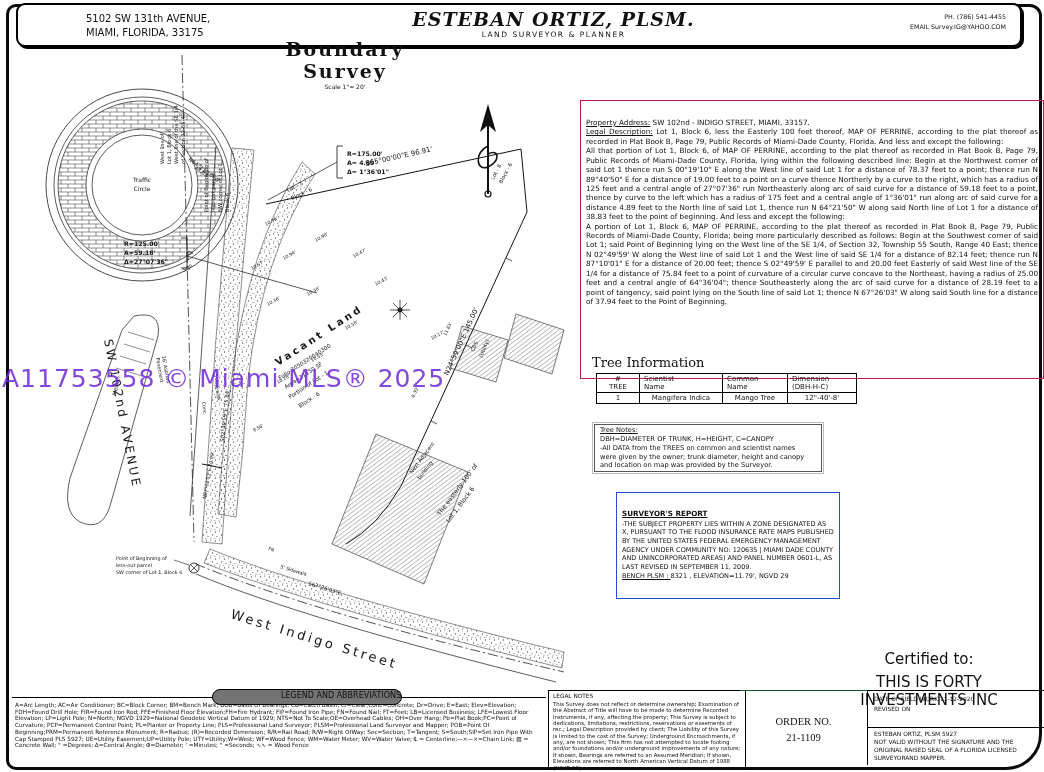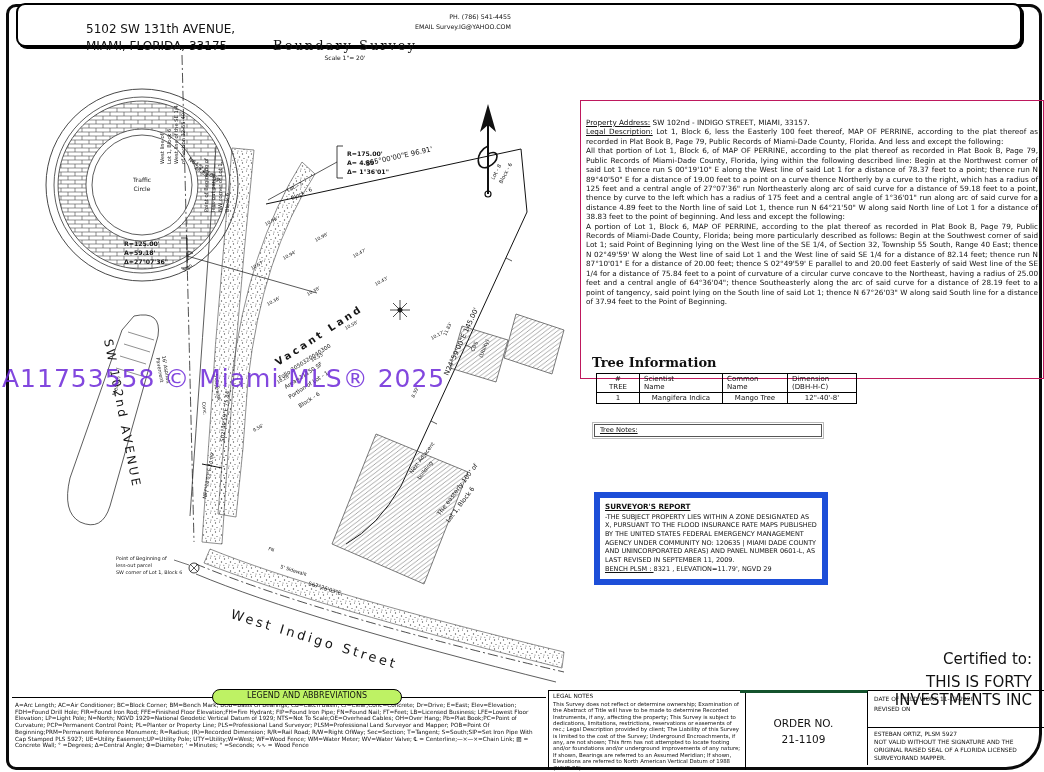--- a/index.html
+++ b/index.html
@@ -3,77 +3,81 @@
 <meta charset="utf-8">
 <style>
   html,body{margin:0;padding:0;background:#e8e8e8;}
   #stage{position:relative;width:1044px;height:772px;background:#fff;overflow:hidden;
          font-family:"DejaVu Sans",sans-serif;color:#111;}
   .page{position:absolute;left:6px;top:4px;width:1030px;height:760px;
         border:3px solid #0a0a0a;border-radius:10px 12px 36px 10px;background:#fff;}
   
   .header{position:absolute;left:16px;top:3px;width:1002px;height:40px;border:2px solid #000;
           border-radius:9px;box-shadow:2px 2px 0 #000;background:#fff;display:flex;align-items:flex-start;}
-  .hdr-left{width:220px;padding:7px 0 0 68px;font-size:12px;line-height:1.4;margin-top:9px;}
+  .hdr-left{width:220px;padding:7px 0 0 68px;font-size:10px;line-height:1.4;}
   .hdr-center{flex:1;text-align:center;padding-top:3px;}
   .firm{font-family:"DejaVu Serif",serif;font-style:italic;font-weight:bold;font-size:19px;letter-spacing:1px;}
   .firm-sub{font-size:7.5px;letter-spacing:1.5px;margin-top:0px;}
   .hdr-right{width:205px;text-align:right;padding:7px 14px 0 0;font-size:6.3px;line-height:1.6;}
   
   .dtitle{position:absolute;left:240px;top:38px;width:210px;text-align:center;}
-  .dtitle .t{font-family:"DejaVu Serif",serif;font-weight:normal;font-size:13px;letter-spacing:2px;}
+  .dtitle .t{font-family:"DejaVu Serif",serif;font-weight:bold;font-size:19px;letter-spacing:2px;}
   .dtitle .s{font-size:6px;margin-top:1px;}
   .watermark{position:absolute;left:2px;top:364px;font-size:25px;color:#6d28d9;opacity:.85;
              letter-spacing:1px;white-space:nowrap;z-index:5;}
   svg.draw{position:absolute;left:16px;top:44px;z-index:1;}
   svg text{fill:#151515;font-family:"DejaVu Sans",sans-serif;}
   
   .legalbox{position:absolute;left:580px;top:100px;width:452px;height:243px;border:1px solid #be185d;
             padding:17px 5px;font-size:7.25px;line-height:1.3;text-align:justify;}
   .legalbox .para{margin:0;}
   .u{text-decoration:underline;}
-  .tree-title{position:absolute;left:592px;top:355px;font-family:"DejaVu Serif",serif;font-weight:bold;font-size:13px;}
+  .tree-title{position:absolute;left:592px;top:355px;font-family:"DejaVu Serif",serif;font-weight:normal;font-size:13px;}
   table.tree{position:absolute;left:596px;top:373px;border-collapse:collapse;font-size:7px;}
   table.tree td,table.tree th{border:1px solid #000;padding:1px 4px;font-weight:normal;text-align:center;vertical-align:top;}
   table.tree th{text-align:left;}
   .treenotes{position:absolute;left:594px;top:424px;width:216px;border:1px solid #555;outline:1px solid #bbb;
              outline-offset:1px;padding:1px 5px;font-size:6.7px;line-height:1.32;}
   .treenotes .body{white-space:pre-line;}
-  .report{position:absolute;left:594px;top:492px;width:212px;border:6px solid #1d4ed8;padding:4px 5px;
+  .report{position:absolute;left:616px;top:492px;width:212px;border:1px solid #1d4ed8;padding:16px 5px;
           font-size:6.5px;line-height:1.33;}
   .report p{margin:0 0 1px 0;}
   .rpt-title{text-decoration:underline;font-weight:bold;font-size:7.2px;}
-  .certified{position:absolute;left:826px;top:650px;width:206px;text-align:right;}
+  .certified{position:absolute;left:826px;top:650px;width:206px;text-align:center;}
   .certified .c1{font-size:15px;}
   .certified .c2{font-size:15px;margin-top:5px;}
   
   .legend-zone{position:absolute;left:12px;top:697px;width:534px;height:68px;border-top:1.5px solid #000;}
   .legend-tab{position:absolute;left:200px;top:-9px;width:188px;height:13px;border:1.5px solid #000;
-              border-radius:9px;background:#bef264;text-align:center;font-size:8px;padding-top:1px;}
+              border-radius:9px;background:#737373;text-align:right;font-size:8px;padding-top:1px;}
   .legend-text{padding:4px 2px 0 3px;font-size:5.7px;line-height:1.18;}
   .legal-zone{position:absolute;left:548px;top:690px;width:188px;height:75px;border:1px solid #000;
               border-bottom:none;padding:2px 4px;font-size:5.4px;line-height:1.18;}
   .legal-zone .t{font-size:5.8px;margin-bottom:1px;}
-  .order-zone{position:absolute;left:740px;top:690px;width:128px;height:75px;border-top:3px solid #14532d;
-              border-right:1px solid #000;text-align:center;padding-top:23px;font-size:10.5px;line-height:1.5;box-sizing:border-box;}
+  .order-zone{position:absolute;left:740px;top:690px;width:128px;height:75px;border-top:1px solid #14532d;
+              border-right:1px solid #000;text-align:center;padding-top:23px;font-size:10.5px;line-height:1.5;box-sizing:border-box;font-family:Liberation Serif, serif;}
   .date-zone{position:absolute;left:868px;top:690px;width:165px;height:37px;border-top:1px solid #000;
              padding:3px 6px;font-size:5.9px;line-height:1.7;}
   .sig-zone{position:absolute;left:868px;top:727px;width:165px;height:38px;border-top:1px solid #000;
             padding:3px 6px;font-size:5.9px;line-height:1.35;}
 </style>
 </head>
 <body>
 
 <div id="stage">
   <div class="page"></div>
 
   <div class="header">
     <div class="hdr-left">
       <div>5102 SW 131th AVENUE,</div>
       <div>MIAMI, FLORIDA, 33175</div>
+    </div>
+    <div class="hdr-center">
+      <div class="firm">ESTEBAN ORTIZ, PLSM.</div>
+      <div class="firm-sub">LAND SURVEYOR &amp; PLANNER</div>
     </div>
     <div class="hdr-right">
       <div>PH. (786) 541-4455</div>
       <div>EMAIL Survey.IG@YAHOO.COM</div>
     </div>
   </div>
 
   <div class="dtitle">
     <div class="t">Boundary Survey</div>
     <div class="s">Scale 1"= 20'</div>
@@ -277,20 +281,24 @@
       <td>1</td>
       <td>Mangifera Indica</td>
       <td>Mango Tree</td>
       <td>12"-40'-8'</td>
     </tr>
   </tbody>
     </table>
 
   <div class="treenotes">
     <div class="u">Tree Notes:</div>
+    <div class="body">DBH=DIAMETER OF TRUNK, H=HEIGHT, C=CANOPY
+-All DATA from the TREES on common and scientist names
+were given by the owner; trunk diameter, height and canopy
+and location on map was provided by the Surveyor.</div>
   </div>
 
   <div class="report">
     <p class="rpt-title">SURVEYOR'S REPORT</p>
     <p>-THE SUBJECT PROPERTY LIES WITHIN A ZONE DESIGNATED AS X, PURSUANT TO THE FLOOD INSURANCE RATE MAPS PUBLISHED BY THE UNITED STATES FEDERAL EMERGENCY MANAGEMENT AGENCY UNDER COMMUNITY NO: 120635 | MIAMI DADE COUNTY AND UNINCORPORATED AREAS) AND PANEL NUMBER 0601-L, AS LAST REVISED IN SEPTEMBER 11, 2009.</p>
     <p><span class="u">BENCH PLSM : </span><span>8321 ,  ELEVATION=11.79',   NGVD 29</span></p>
   </div>
 
   <div class="certified">
     <div class="c1">Certified to:</div>

